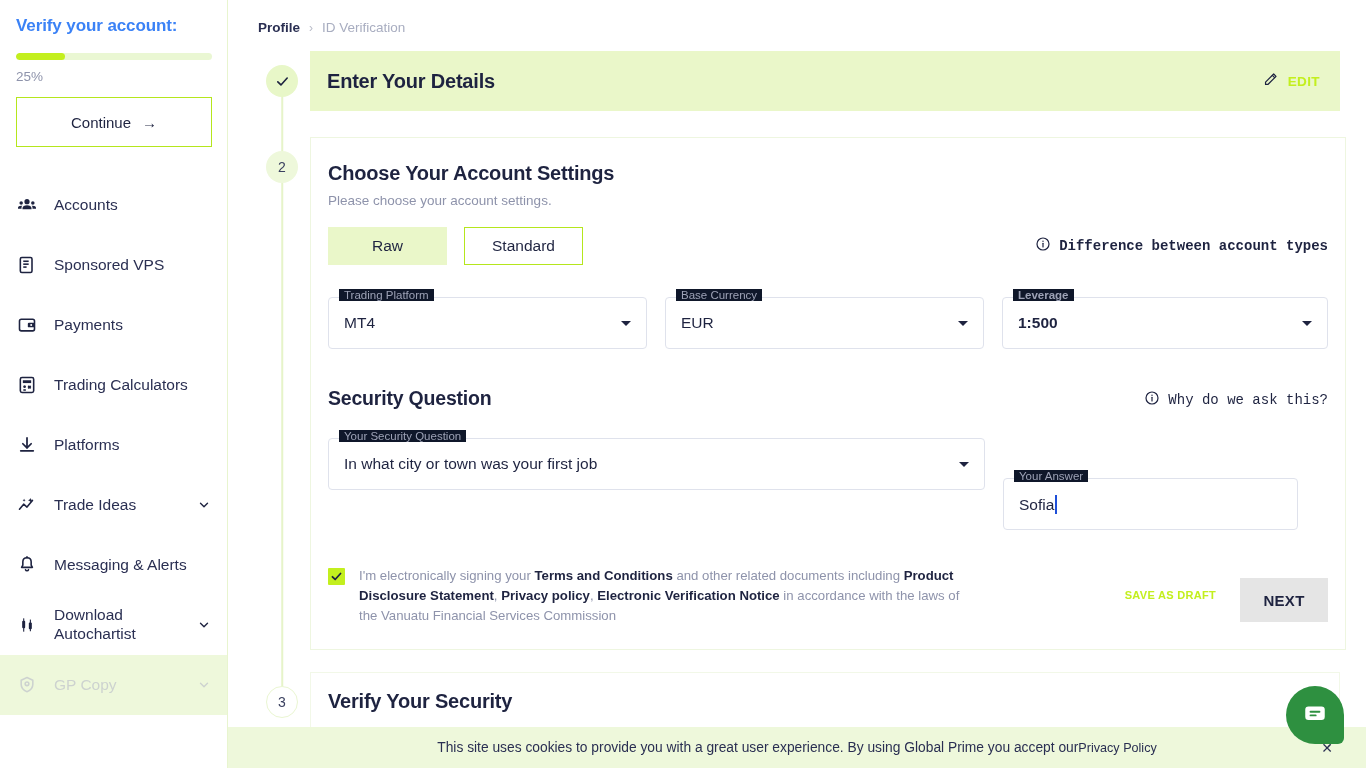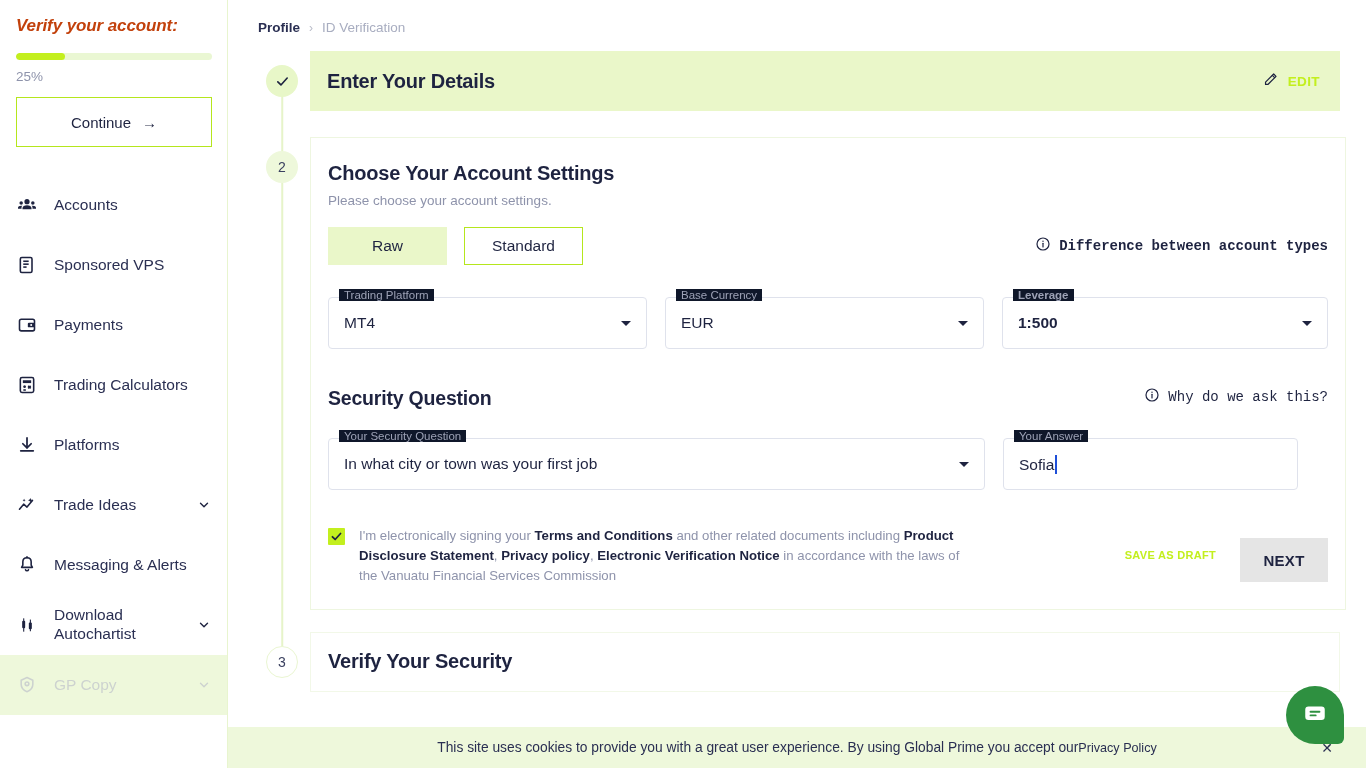--- a/index.html
+++ b/index.html
@@ -16,22 +16,22 @@
   .sidebar {
     width: 228px; height: 768px;
     background: #ffffff;
     border-right: 1px solid #e8f5cf;
     flex: 0 0 228px;
     position: relative;
     overflow: hidden;
   }
   .verify-block { padding: 16px 16px 0 16px; }
   .verify-title {
-    font-size: 17px; font-weight: 600; color: #c2410c;
-    letter-spacing: -0.1px; margin-bottom: 17px; font-style: italic;
+    font-size: 17px; font-weight: 600; color: #3b82f6;
+    letter-spacing: -0.1px; margin-bottom: 17px;
   }
   .progress-track {
     height: 7px; width: 196px; border-radius: 4px;
     background: #eaf7d3; overflow: hidden;
   }
   .progress-fill {
     height: 100%; width: 25%; border-radius: 4px;
     background: #c3ef1e;
   }
   .progress-pct {
@@ -153,42 +153,42 @@
     font-size: 14px; font-weight: 700; color: #1e2340; cursor: pointer; font-family: Liberation Mono, monospace;
   }
   .info-link.light { font-weight: 400; }
 
   .fields { display: flex; gap: 18px; margin-top: 32px; }
   .field { position: relative; }
   .field.w-platform { width: 319px; }
   .field.w-currency { width: 319px; }
   .field.w-leverage { width: 326px; font-weight: bold; }
   .field.w-question { width: 657px; }
-  .field.w-answer { width: 295px; }
+  .field.w-answer { width: 295px; margin-top: 40px; }
 
   .fbox {
     height: 52px; border: 1px solid #dfe2ec; border-radius: 4px;
     display: flex; align-items: center; justify-content: space-between;
     padding: 0 15px; background: #ffffff; cursor: pointer;
   }
   .fbox .val { font-size: 15.5px; color: #1e2340; }
   .flabel {
     position: absolute; top: -8px; left: 11px;
     background: #0f172a; padding: 0 5px;
     font-size: 11.5px; color: #9da2b6;
   }
   .caret { width: 0; height: 0; border-left: 5px solid transparent;
     border-right: 5px solid transparent; border-top: 5.5px solid #1e2340; }
   .cursor {
     display: inline-block; width: 1.5px; height: 19px;
     background: #1f4fd8; vertical-align: -4px; margin-left: 1px;
   }
 
   .sec-head {
-    display: flex; align-items: flex-start; justify-content: space-between;
+    display: flex; align-items: flex-end; justify-content: space-between;
     margin-top: 38px;
   }
   .sec-head h3 { font-size: 19.5px; font-weight: 700; letter-spacing: -.2px; }
 
   .terms-row {
     display: flex; align-items: flex-start; margin-top: 36px; gap: 0;
   }
   .cbox {
     width: 17px; height: 17px; flex: 0 0 17px; margin-top: 2px;
     background: #c3ef1e; display: flex; align-items: center; justify-content: center;

